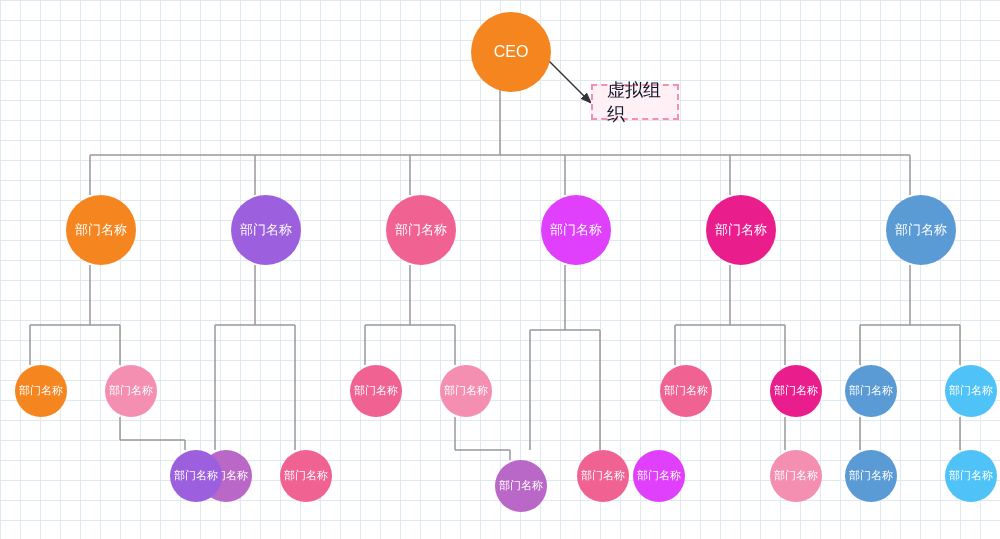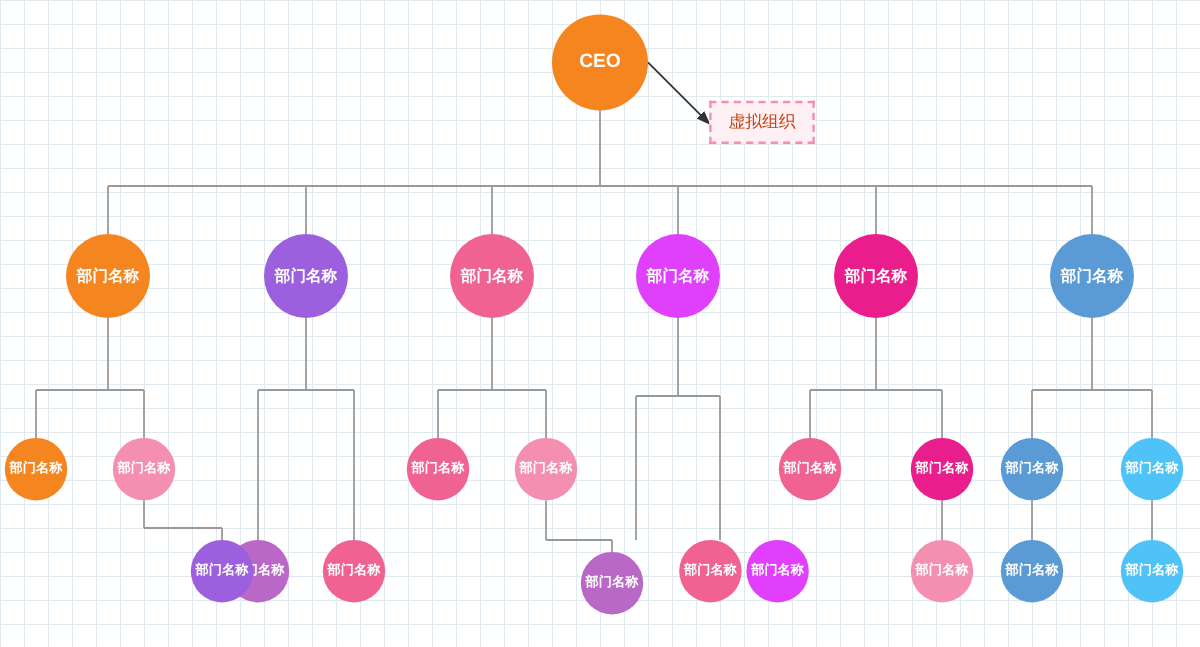--- a/index.html
+++ b/index.html
@@ -31,23 +31,24 @@
     }
 
     .node-circle {
       position: absolute;
       border-radius: 50%;
       display: flex;
       align-items: center;
       justify-content: center;
       text-align: center;
       color: #fff;
-      font-weight: bold;
+      font-weight: normal;
       font-size: 14px;
       line-height: 1.2;
+      margin-left: 11px;
     }
 
     .node-circle.large {
       width: 80px;
       height: 80px;
       font-size: 16px;
     }
 
     .node-circle.medium {
       width: 70px;
@@ -59,22 +60,22 @@
       width: 52px;
       height: 52px;
       font-size: 11px;
     }
 
     .virtual-box {
       position: absolute;
       border: 2px dashed #f48fb1;
       background: #fff0f5;
       padding: 6px 14px;
-      font-size: 14px;
-      color: #c2410c;
+      font-size: 18px;
+      color: #0f172a;
       display: flex;
       align-items: center;
       justify-content: center;
     }
 
     
     .orange { background-color: #f5851f; }
     .blue { background-color: #5b9bd5; }
     .pink { background-color: #f06292; }
     .magenta { background-color: #e040fb; }

